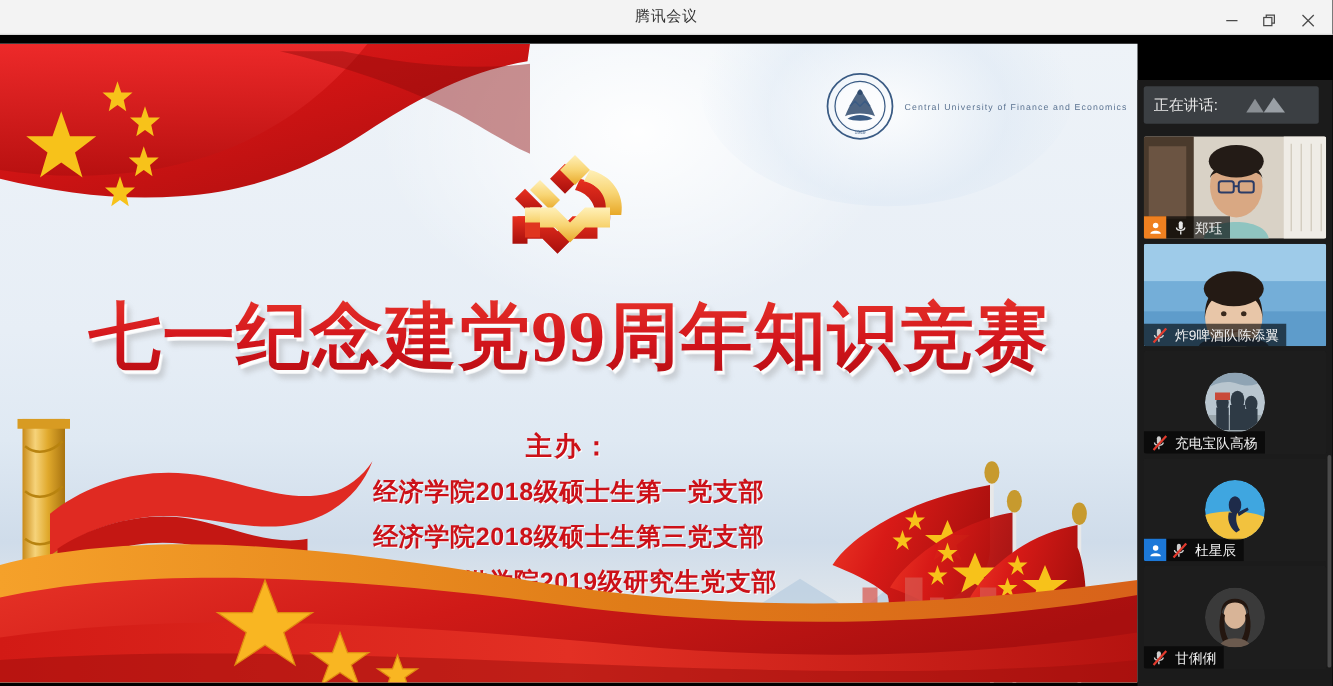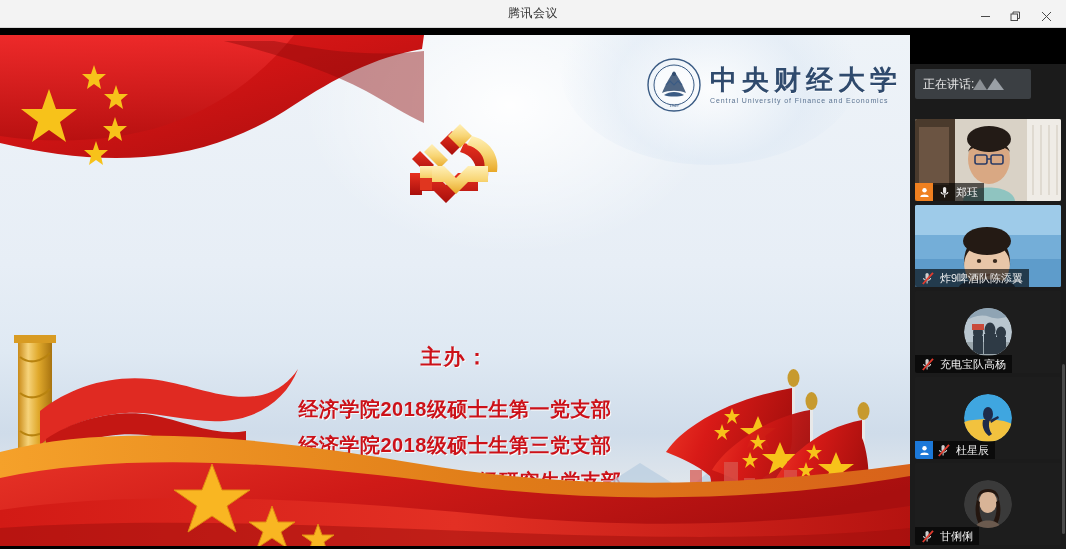--- a/index.html
+++ b/index.html
@@ -118,38 +118,38 @@
     white-space: nowrap;
   }
 
   
   .organizer {
     position: absolute; left: 0; top: 308px; width: 910px;
     text-align: center; color: #cc1118;
     font-weight: 700;
     text-shadow: 1px 1px 0 rgba(255,255,255,.9);
   }
-  .org-label { font-size: 21px; letter-spacing: 2px; margin-bottom: 25px; }
+  .org-label { font-size: 21px; letter-spacing: 2px; margin-bottom: 9px; }
   .org-line { font-size: 20px; letter-spacing: .5px; margin-bottom: 9px; }
 
   
   .sidebar {
     position: absolute; right: 0; top: 32px;
     width: 156px; height: 517px;
     background: #1b1b1b;
     padding: 5px;
   }
   .speaking-header {
     position: relative;
-    height: 30px; width: 116px;
+    height: 30px; width: 140px;
     background: #3b3f43;
     border-radius: 2px;
     display: flex; align-items: center;
     padding-left: 8px;
-    margin-bottom: 20px;
+    margin-bottom: 10px;
   }
   .speaking-label { font-size: 12px; color: #e8e8e8; }
   .speaking-waves { position: absolute; right: 26px; top: 8px; }
 
   .tile {
     position: relative;
     width: 146px; height: 82px;
     margin-bottom: 4px;
     background: #232323;
     border-radius: 2px;
@@ -254,21 +254,20 @@
         <circle cx="28" cy="28" r="26" fill="none" stroke="#3a5b84" stroke-width="1.4"></circle>
         <circle cx="28" cy="28" r="20" fill="none" stroke="#3a5b84" stroke-width="1"></circle>
         <circle cx="28" cy="28" r="18.5" fill="#ffffff" opacity=".55"></circle>
         <path d="M16,36 C20,26 24,20 28,14 C32,20 36,26 40,36 C34,33 22,33 16,36 Z" fill="#2f4a6d" opacity=".85"></path>
         <path d="M18,38 C24,34 32,34 38,38 C34,40 22,40 18,38 Z" fill="#3a5b84"></path>
         <circle cx="28" cy="17" r="2" fill="#2f4a6d"></circle>
         <path d="M20,28 L24,24 L28,28 L32,24 L36,28" fill="none" stroke="#3a5b84" stroke-width="1.2"></path>
         <text x="28" y="50" font-size="4" fill="#3a5b84" text-anchor="middle" font-family="Liberation Sans, sans-serif">1949</text>
       </svg>
       <div class="uni-text">
-        <div class="uni-cn">中央财经大学</div>
         <div class="uni-en">Central University of Finance and Economics</div>
       </div>
     </div>
 
     <div class="emblem">
       <svg width="125" height="90" viewBox="0 0 125 90">
         <defs>
           <linearGradient id="gold1" x1="0" y1="0" x2="0" y2="1">
             <stop offset="0%" stop-color="#fff0b8"></stop>
             <stop offset="50%" stop-color="#f8d574"></stop>
@@ -290,20 +289,21 @@
 
         <path d="M62,4 L74,16 L62,28 L50,16 Z" fill="url(#gold1)"></path>
         <path d="M74,16 C91,20 102,35 99,52 L86,52 C89,39 82,28 69,25 Z" fill="url(#gold1)"></path>
         <path d="M34,24 L50,40 L42,48 L26,32 Z" fill="url(#gold1)"></path>
         <path d="M26,46 L46,46 L58,58 L70,46 L90,46 L90,62 L70,62 L58,74 L46,62 L26,62 Z" fill="url(#gold1)"></path>
         <rect x="22" y="46" width="12" height="20" fill="url(#gold1)"></rect>
         <rect x="22" y="58" width="12" height="12" fill="#e0361f"></rect>
       </svg>
     </div>
 
+    <div class="slide-title">七一纪念建党99周年知识竞赛</div>
 
     <div class="organizer">
       <div class="org-label">主办：</div>
       <div class="org-line">经济学院2018级硕士生第一党支部</div>
       <div class="org-line">经济学院2018级硕士生第三党支部</div>
       <div class="org-line">文化与传媒学院2019级研究生党支部</div>
     </div>
 
     <div class="mountains">
       <svg width="320" height="120" viewBox="0 0 320 120">

